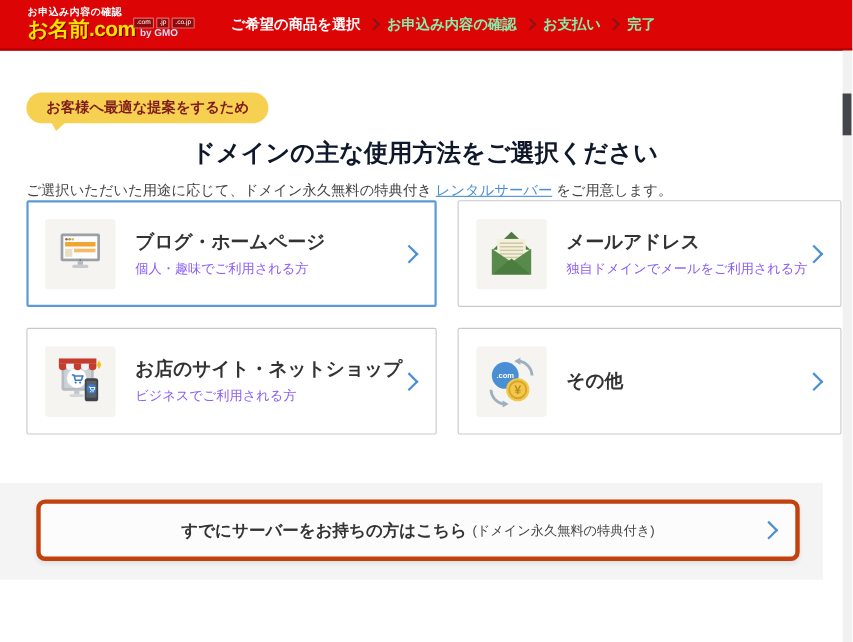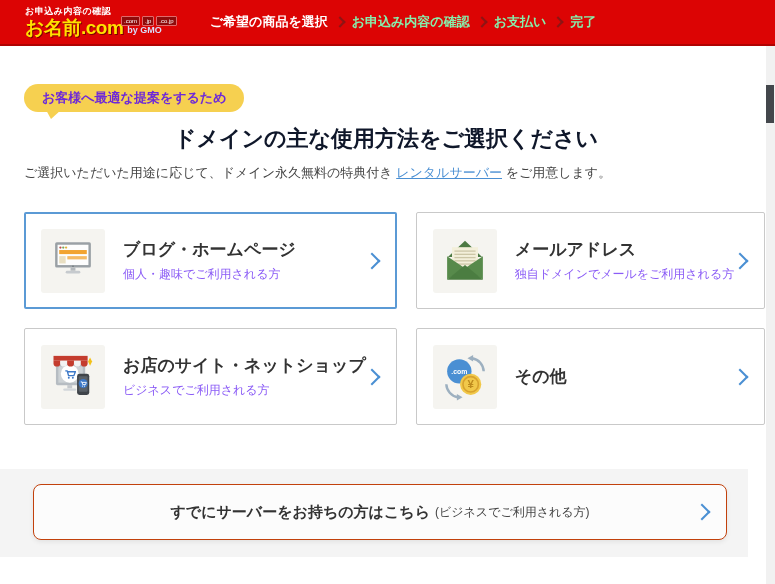--- a/index.html
+++ b/index.html
@@ -21,49 +21,49 @@
   .logo-suffix{color:#d7defa;font-size:9px;font-weight:bold;margin-left:4px;margin-bottom:2px;}
   .logo-chips{position:absolute;top:9px;left:96px;display:flex;gap:2px;}
   .chip{background:#8f0b0b;border:1px solid #e06a6a;color:#ffffff;font-size:6px;line-height:8px;padding:0 2px;border-radius:1px;white-space:nowrap;}
   .steps{display:flex;align-items:center;margin-left:48px;font-size:13px;gap:8px;}
   .step{color:#86efac;font-weight:bold;white-space:nowrap;}
   .step.active{color:#ffffff;}
   .sep{width:6px;height:6px;border-top:2px solid #8d1414;border-right:2px solid #8d1414;transform:rotate(45deg);flex:none;}
   
   main{padding:0 27px 0 24px;}
   .badge{
-    display:inline-block;margin-top:38px;background:#f6d050;color:#6d28d9;
+    display:inline-block;margin-top:38px;background:#f6d050;color:#7f1d1d;
     font-size:13px;font-weight:bold;padding:5px 18px;border-radius:14px;position:relative;
   }
   .badge:after{
     content:"";position:absolute;left:22px;bottom:-7px;
     border-left:5px solid transparent;border-right:10px solid transparent;border-top:9px solid #f6d050;
   }
   h1{font-size:22px;color:#0f172a;margin:12px 0 10px;font-weight:bold;text-align:center;}
   .desc{font-size:13px;color:#444;margin:0;}
   .desc a{color:#4a8fd3;text-decoration:underline;cursor:pointer;}
-  .cards{display:grid;grid-template-columns:1fr 1fr;column-gap:19px;row-gap:19px;margin-top:30px;}
+  .cards{display:grid;grid-template-columns:1fr 1fr;column-gap:19px;row-gap:19px;}
   .card{
     border:1px solid #c9c9c9;border-radius:2px;height:97px;background:#fff;
     display:flex;align-items:center;padding:0 18px 0 16px;box-sizing:border-box;cursor:pointer;
   }
   .card.selected{border:2px solid #5b9ad5;padding:0 17px 0 15px;}
   .icon-box{
     width:64px;height:64px;background:#f5f4f0;border-radius:3px;flex:none;
     display:flex;align-items:center;justify-content:center;margin-right:18px;
   }
   .card-text{flex:1;min-width:0;}
   .card-title{font-size:17px;font-weight:bold;color:#333;white-space:nowrap;}
   .card-sub{font-size:12px;color:#8b5cf6;margin-top:5px;white-space:nowrap;}
   .chev{flex:none;width:10px;height:10px;border-top:2px solid #4a8fd3;border-right:2px solid #4a8fd3;transform:rotate(45deg);}
   
   .server-band{margin:44px 0 0 -24px;width:748px;background:#f4f4f4;padding:15px 0 17px;box-sizing:border-box;}
   .server-bar{
     width:694px;margin-left:33px;height:56px;background:#fcfcfc;
-    border:1px solid #c2410c;border-radius:8px;box-shadow:0 2px 5px rgba(0,0,0,.07);
+    border:4px solid #c2410c;border-radius:8px;box-shadow:0 2px 5px rgba(0,0,0,.07);
     display:flex;align-items:center;justify-content:center;position:relative;cursor:pointer;box-sizing:border-box;
   }
   .server-label{font-size:15px;font-weight:bold;color:#333;}
   .server-note{font-size:12px;color:#444;margin-left:5px;}
   .server-bar .chev{position:absolute;right:18px;top:50%;margin-top:-6px;}
   
   .scrollbar{position:absolute;top:46px;right:0;bottom:0;width:9px;background:#f1f1f1;}
   .scroll-thumb{position:absolute;top:39px;left:0;right:1px;height:38px;background:#43474c;cursor:pointer;}
 </style>
 </head>
@@ -196,21 +196,21 @@
         <div class="card-title">その他</div>
       </div>
       <span class="chev"></span>
     </div>
 
   </div>
 
   <div class="server-band">
     <div class="server-bar">
       <span class="server-label">すでにサーバーをお持ちの方はこちら</span>
-      <span class="server-note">(ビジネスでご利用される方)</span>
+      <span class="server-note">(ドメイン永久無料の特典付き)</span>
       <span class="chev"></span>
     </div>
   </div>
 </main>
 
 <div class="scrollbar">
   <div class="scroll-thumb"></div>
 </div>
 
 </body></html>

